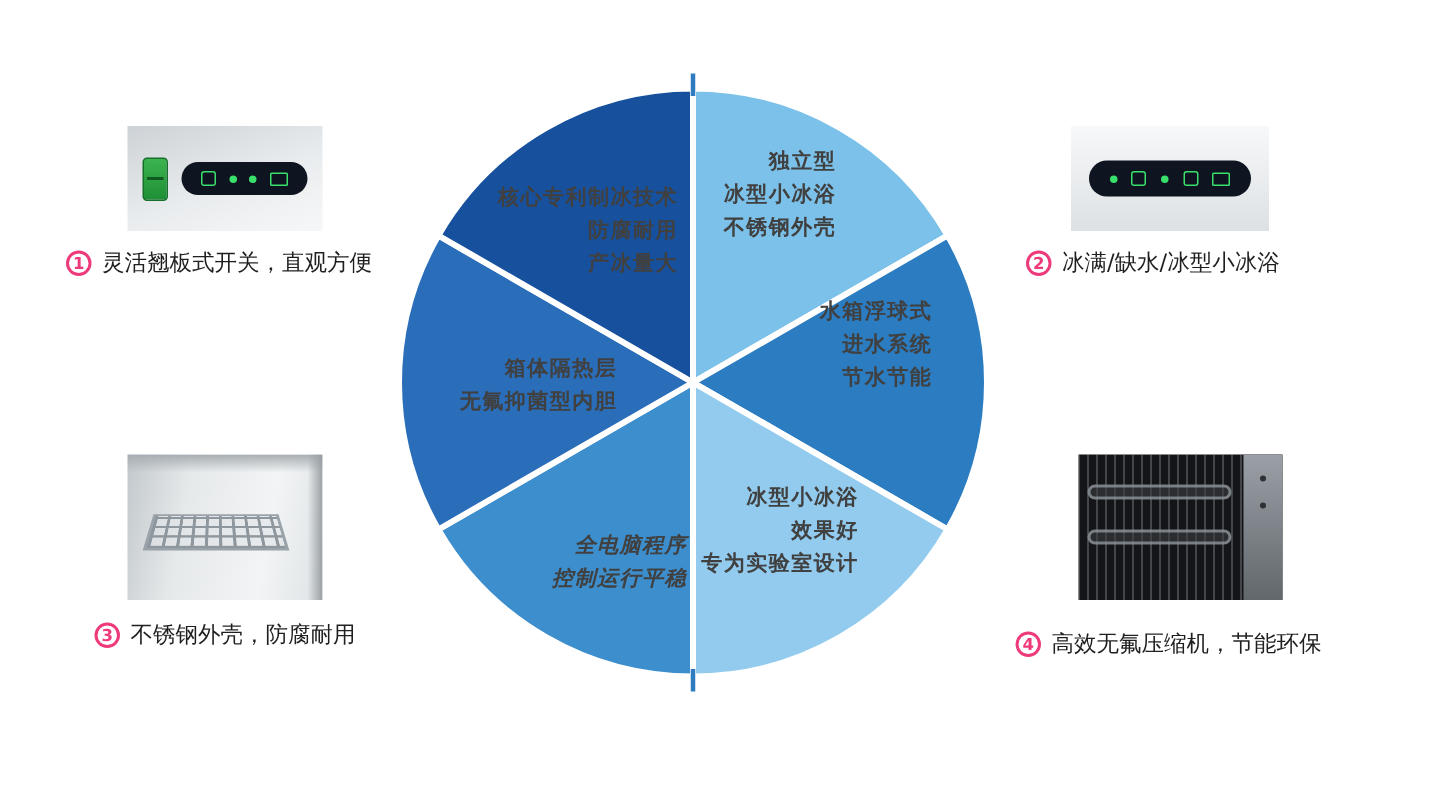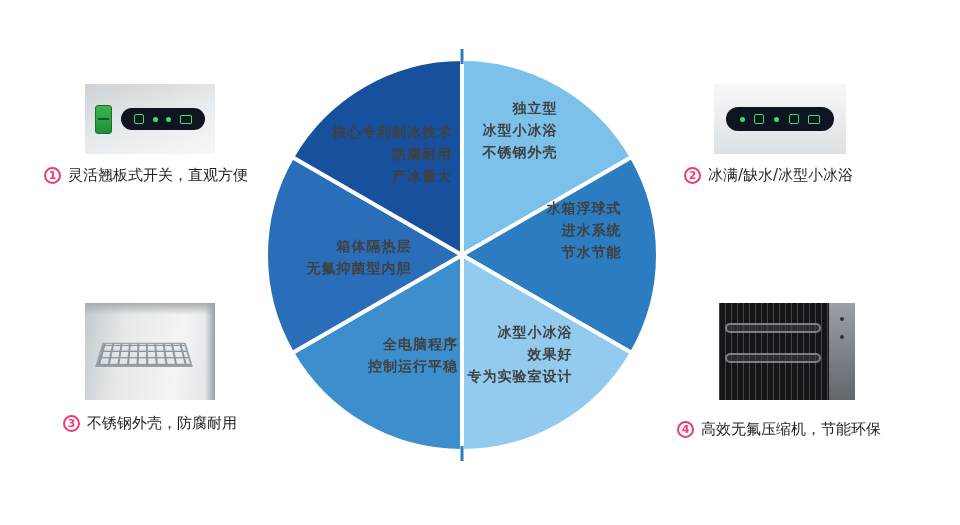--- a/index.html
+++ b/index.html
@@ -8,21 +8,21 @@
 
   
   #pie-wrap{position:absolute;left:262px;top:45px;width:400px;height:420px;}
   #pie-svg{position:absolute;left:0;top:0;}
   .sector-label{position:absolute;transform:translateX(-50%);text-align:right;
         color:#404040;font-weight:bold;font-size:14px;line-height:22px;letter-spacing:1px;white-space:nowrap;}
   .lbl-core{left:130px;top:76px;}
   .lbl-independent{left:258px;top:52px;}
   .lbl-water{left:322px;top:152px;}
   .lbl-icebath{left:258px;top:276px;}
-  .lbl-computer{left:151px;top:288px;}
+  .lbl-computer{left:151px;top:308px;font-style:italic;}
   .lbl-insulation{left:97px;top:190px;}
 
   
   .photo{position:absolute;overflow:hidden;}
   .photo-switch{left:85px;top:84px;width:130px;height:70px;
         background:linear-gradient(160deg,#cdd2d6 0%,#e9ecee 55%,#f6f7f8 100%);}
   .rocker{position:absolute;left:10px;top:21px;width:15px;height:27px;border-radius:3px;
         background:linear-gradient(180deg,#3cb44f 0%,#1f8f35 100%);border:1px solid #17702a;}
   .rocker:after{content:"";position:absolute;left:2px;right:2px;top:12px;height:2px;background:#0e5a1f;}
   .ctl-pill{position:absolute;left:36px;top:24px;width:84px;height:22px;border-radius:11px;

